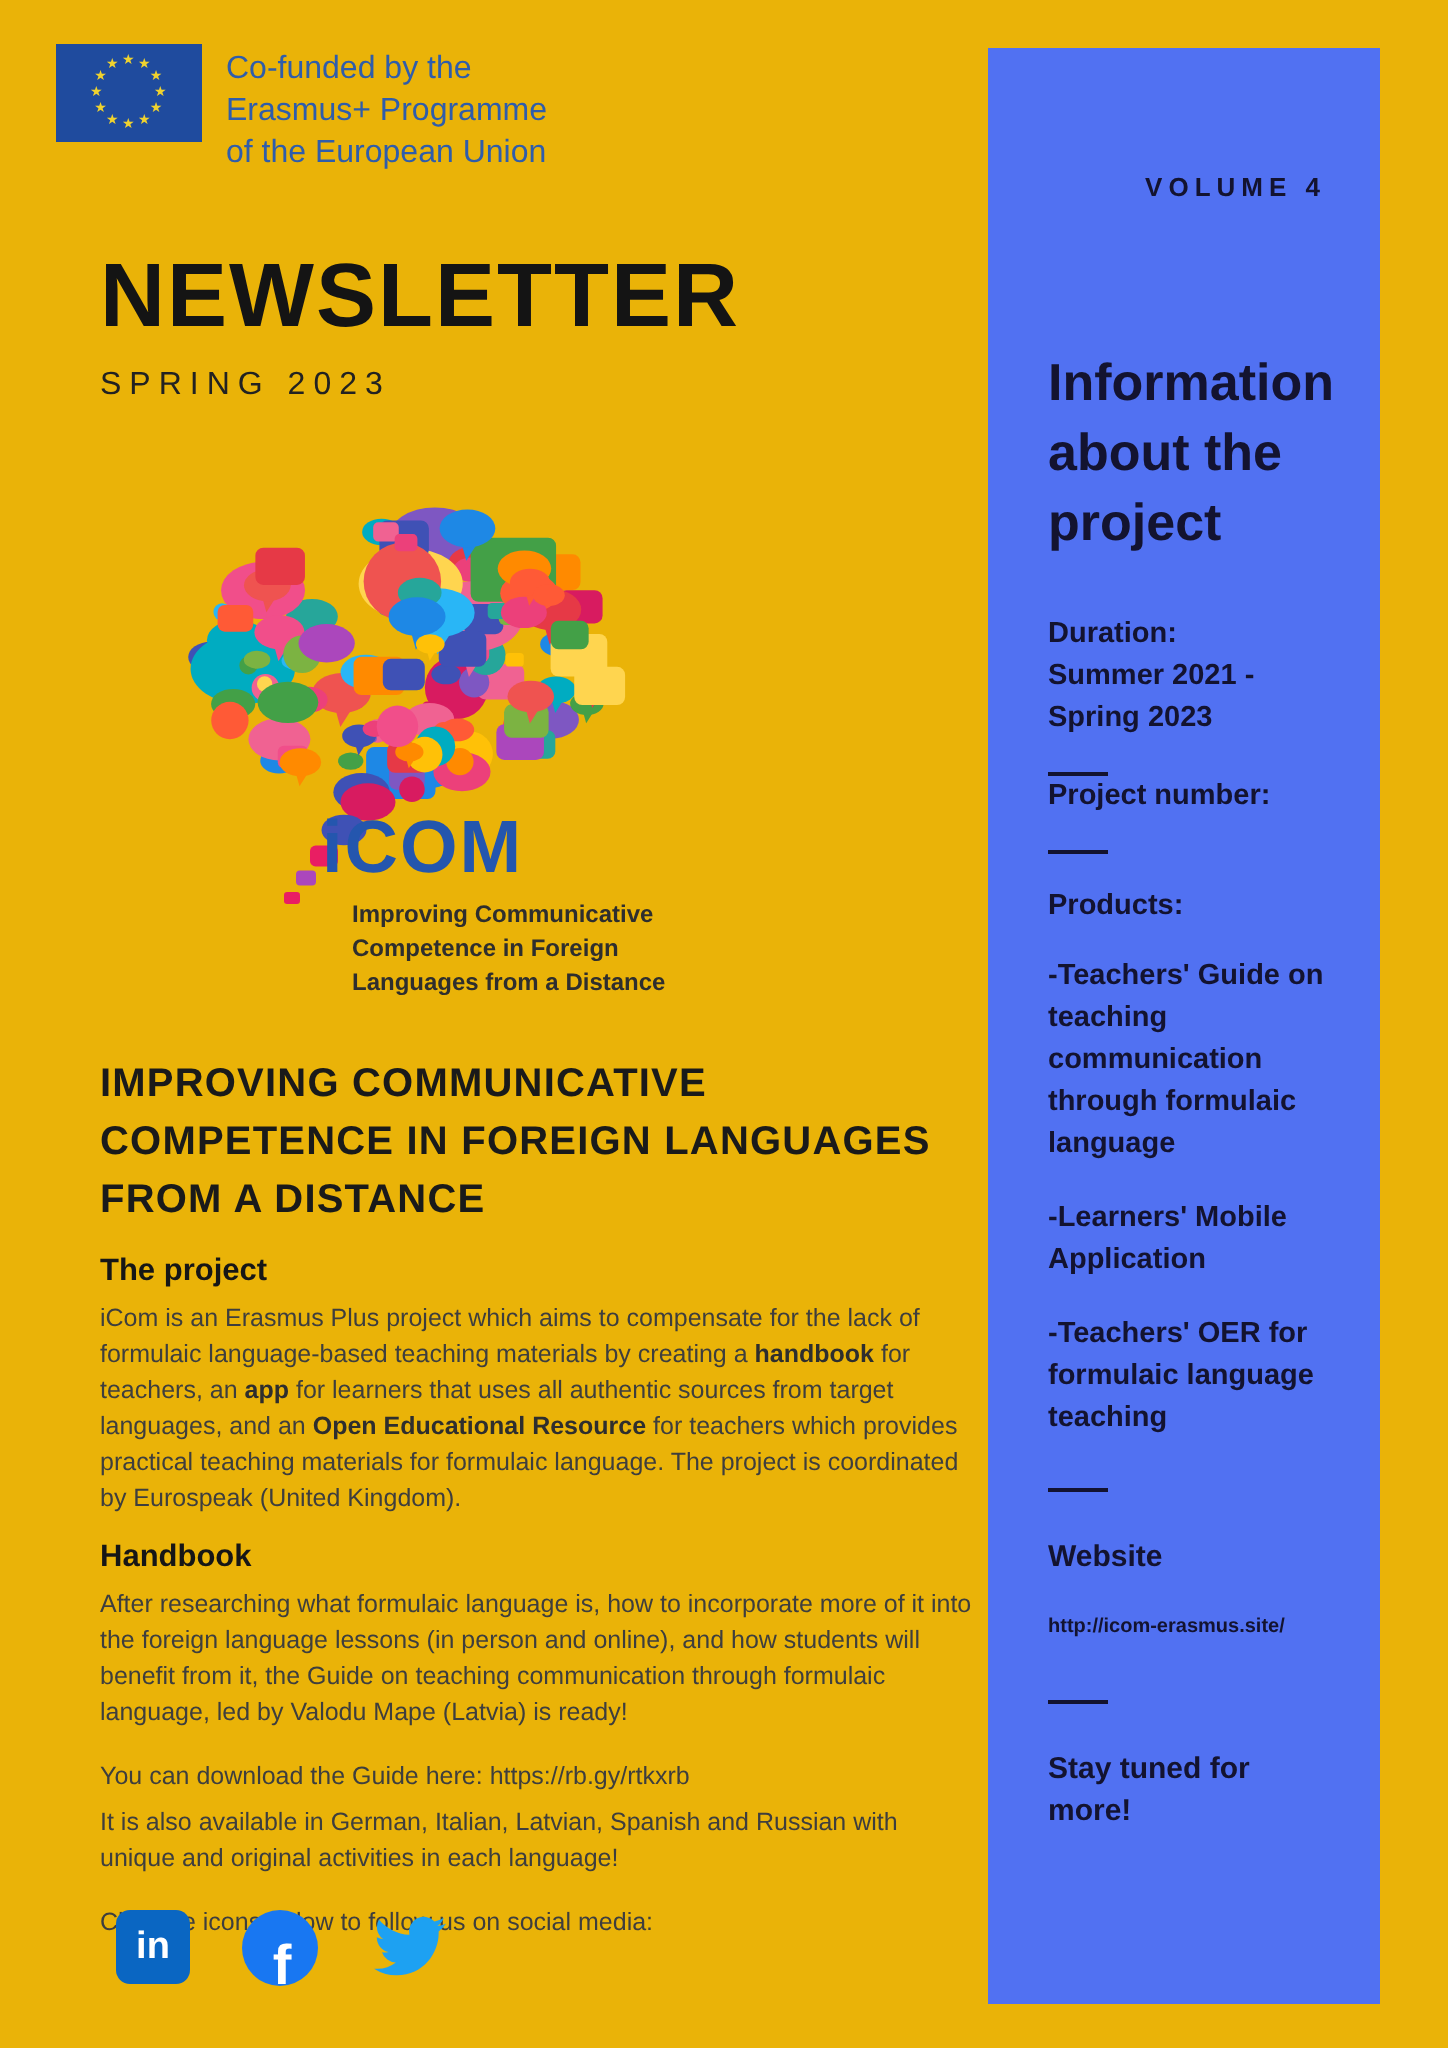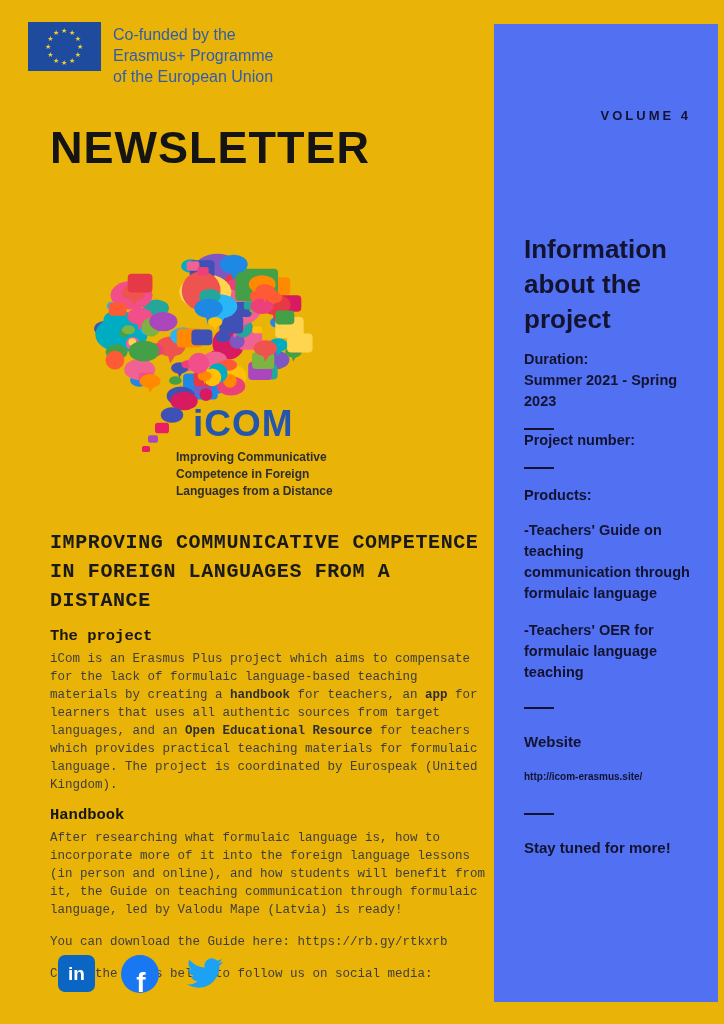--- a/index.html
+++ b/index.html
@@ -16,48 +16,48 @@
   .eu-text { color:var(--eu-text-blue,#2f5dab); font-size:16px; line-height:21px; padding-top:2px; }
 
   
   .masthead { position:absolute; left:50px; top:124px; }
   .masthead h1 { font-size:45px; font-weight:800; letter-spacing:1px; color:#141414; line-height:1.05; }
   .issue { margin-top:13px; font-size:16px; letter-spacing:4px; color:#222222; font-weight:500; }
 
   
   .logo-block { position:absolute; left:92px; top:243px; width:330px; height:250px; }
   #icom-cloud { position:absolute; left:0; top:0; }
-  .wordmark { position:absolute; left:101px; top:160px; font-size:37px; font-weight:800; letter-spacing:1px; color:var(--icom-blue,#2456ae);text-align:right; }
+  .wordmark { position:absolute; left:69px; top:160px; font-size:37px; font-weight:800; letter-spacing:1px; color:var(--icom-blue,#2456ae);text-align:right; }
   .tagline { position:absolute; left:84px; top:206px; font-size:12px; font-weight:700; line-height:17px; color:#2e2e2e; }
 
   
-  .article { position:absolute; left:50px; top:528px; width:438px; color:#3e3e3e;font-family:Liberation Mono, monospace; }
+  .article { position:absolute; left:50px; top:528px; width:438px; color:#3e3e3e; }
   .article h2 { font-size:20px; font-weight:700; letter-spacing:0.6px; line-height:29px; color:#1a1a1a; }
   .article h3 { margin-top:12px; font-size:15.5px; font-weight:700; color:#161616; }
   .article p { margin-top:5px; font-size:12.5px; line-height:18px; }
   .article p.spaced { margin-top:14px; }
   .article b { color:#2e2e2e; }
 
   
   .social-row { position:absolute; left:58px; top:955px; display:flex; align-items:flex-start; gap:26px; }
   .icon-linkedin { width:37px; height:37px; border-radius:7px; background:var(--linkedin-blue,#0a66c2);
     color:#fff; font-weight:700; font-size:19px; display:flex; align-items:center; justify-content:center; }
   .icon-facebook { width:38px; height:38px; border-radius:50%; background:var(--facebook-blue,#1877f2);
     color:#fff; font-weight:700; font-size:28px; display:flex; align-items:flex-end; justify-content:center; overflow:hidden; }
   .icon-facebook span { transform:translate(1px,6px); }
   .icon-twitter svg { display:block; }
 
   
-  .sidebar { position:absolute; left:494px; top:24px; width:224px; height:978px;
+  .sidebar { position:absolute; left:494px; top:24px; width:196px; height:978px;
     background:var(--sidebar-bg,#5171f2); color:var(--sidebar-text,#131330);
-    padding:84px 27px 0 30px; font-weight:700; }
+    padding:62px 27px 0 30px; font-weight:700; }
   .volume { text-align:right; font-size:13px; letter-spacing:3px; line-height:16px; }
-  .sb-title { margin-top:108px; font-size:26px; line-height:35px; font-weight:800; }
+  .sb-title { margin-top:72px; font-size:26px; line-height:35px; font-weight:800; }
   .sb-block { font-size:14.5px; line-height:21px; }
-  .sb-duration { margin-top:12px; }
+  .sb-duration { margin-top:28px; }
   .sb-divider { margin-top:16px; width:30px; height:2px; background:var(--sidebar-text,#131330); }
   .sb-project { }
   .sb-products-label { margin-top:16px; font-size:14.5px; line-height:21px; }
   .sb-product { margin-top:14px; font-size:14.5px; line-height:21px; }
   .sb-product + .sb-product { margin-top:16px; }
   .sb-divider.d3 { margin-top:24px; }
   .sb-website-label { margin-top:22px; font-size:15px; line-height:21px; }
   .sb-url { margin-top:14px; font-size:10px; line-height:21px; }
   .sb-divider.d4 { margin-top:26px; }
   .sb-footer { margin-top:22px; font-size:15px; line-height:21px; }
@@ -84,20 +84,21 @@
       </div>
     <div class="eu-text">
       <div>Co-funded by the</div>
       <div>Erasmus+ Programme</div>
       <div>of the European Union</div>
     </div>
   </header>
 
   <section class="masthead">
     <h1>NEWSLETTER</h1>
+    <div class="issue">SPRING 2023</div>
   </section>
 
   <figure class="logo-block">
     <svg id="icom-cloud" width="230" height="215" viewBox="0 0 230 215">
         <path d="M 10.662557552261754 90.50873901588402 L 12.91426671591635 98.61489200504057 L 18.31836870868738 90.0583971831531 Z" fill="#3f51b5"></path>
         <ellipse cx="13.364608548647269" cy="85.55497885584391" rx="11.258545818272978" ry="7.655811156425625" fill="#3f51b5"></ellipse>
         <path d="M 180.32454049989414 120.39817153834255 L 181.55488805933223 124.82742275231968 L 184.50772220198363 120.15210202645494 Z" fill="#ec407a"></path>
         <ellipse cx="181.80095757121984" cy="117.69140690757877" rx="6.151737797190435" ry="4.183181702089496" fill="#ec407a"></ellipse>
         <circle cx="96.6477026244375" cy="122.45736040141695" r="5.89017716832459" fill="#f06292"></circle>
         <ellipse cx="63.97904198860058" cy="65.24834387878238" rx="12.946091898484156" ry="8.803342490969225" fill="#26a69a"></ellipse>
@@ -257,20 +258,21 @@
   <article class="article">
     <h2>IMPROVING COMMUNICATIVE COMPETENCE IN FOREIGN LANGUAGES FROM A DISTANCE</h2>
 
     <h3>The project</h3>
     <p><span>iCom is an Erasmus Plus project which aims to compensate for the lack of formulaic language-based teaching materials by creating a </span><b>handbook</b><span> for teachers, an </span><b>app</b><span> for learners that uses all authentic sources from target languages, and an </span><b>Open Educational Resource</b><span> for teachers which provides practical teaching materials for formulaic language. The project is coordinated by Eurospeak (United Kingdom).</span></p>
 
     <h3>Handbook</h3>
     <p>After researching what formulaic language is, how to incorporate more of it into the foreign language lessons (in person and online), and how students will benefit from it, the Guide on teaching communication through formulaic language, led by Valodu Mape (Latvia) is ready!</p>
 
     <p class="spaced"><span>You can download the Guide here: </span><span>https://rb.gy/rtkxrb</span></p>
+    <p>It is also available in German, Italian, Latvian, Spanish and Russian with unique and original activities in each language!</p>
 
     <p class="spaced">Click the icons below to follow us on social media:</p>
   </article>
 
   <div class="social-row">
     <div class="icon-linkedin">
       <span>in</span>
     </div>
     <div class="icon-facebook">
       <span>f</span>
@@ -292,20 +294,21 @@
     </div>
     <div class="sb-divider"></div>
 
     <div class="sb-block sb-project">
       <div>Project number:</div>
     </div>
     <div class="sb-divider"></div>
 
     <div class="sb-products-label">Products:</div>
     <div class="sb-product">-Teachers' Guide on teaching communication through formulaic language</div>
+    <div class="sb-product">-Learners' Mobile Application</div>
     <div class="sb-product">-Teachers' OER for formulaic language teaching</div>
     <div class="sb-divider d3"></div>
 
     <div class="sb-website-label">Website</div>
     <div class="sb-url">http://icom-erasmus.site/</div>
     <div class="sb-divider d4"></div>
 
     <div class="sb-footer">Stay tuned for more!</div>
   </aside>
 

